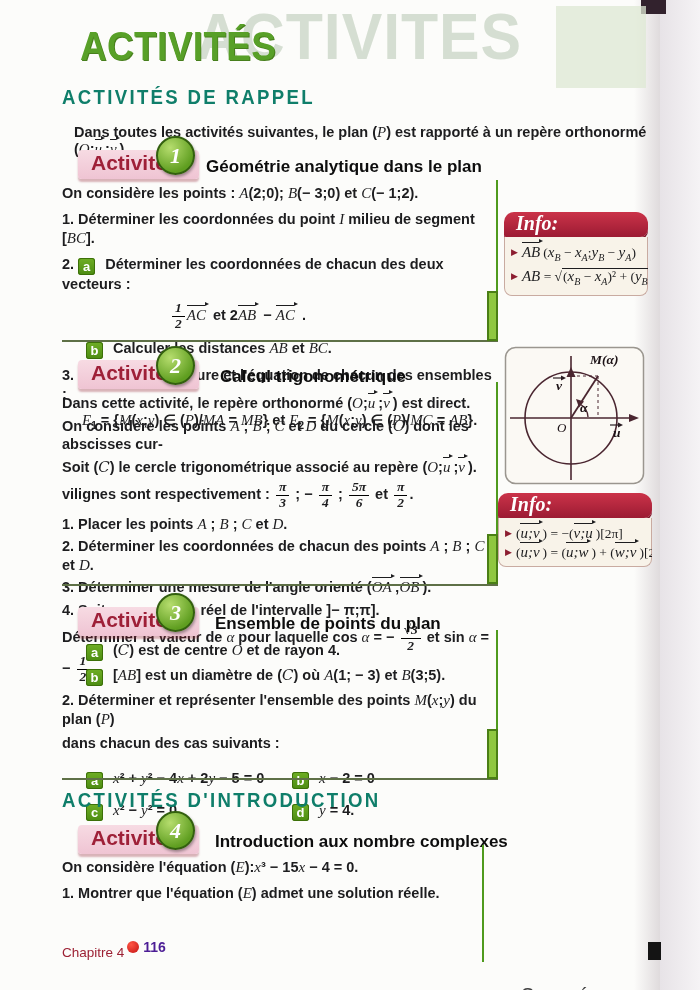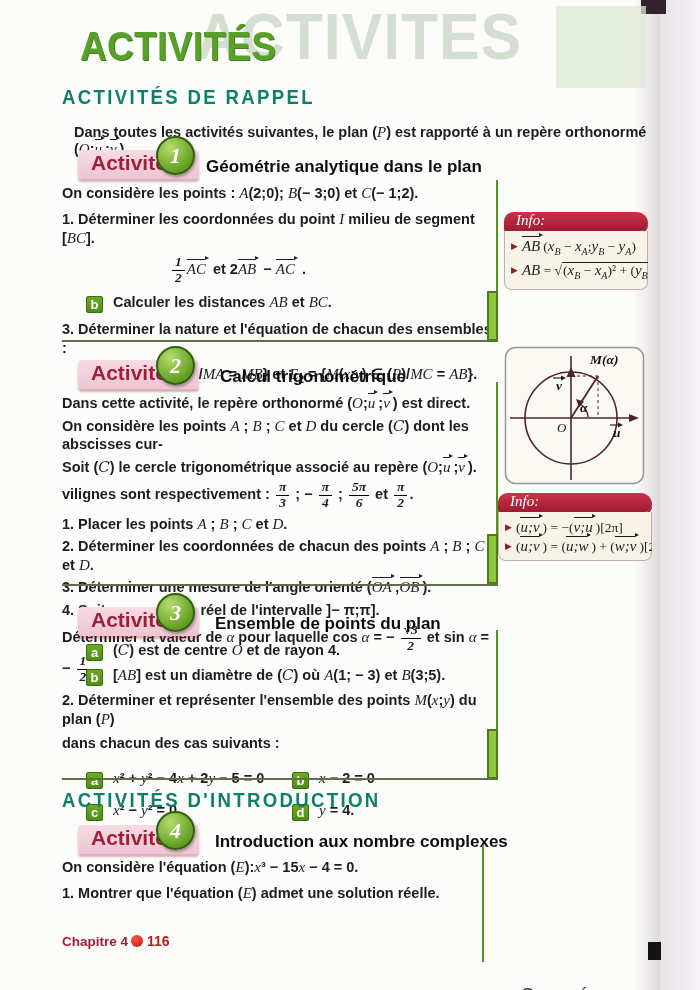--- a/index.html
+++ b/index.html
@@ -53,32 +53,32 @@
               border-top:2.5px solid transparent;border-bottom:2.5px solid transparent;}
   .sq{border-top:1.2px solid currentColor;padding:0 1px;}
   .grid{display:grid;grid-template-columns:1fr 1fr;row-gap:7px;padding-left:24px;margin-top:16px;}
   
   .vline{position:absolute;width:2px;background:#4f9a1d;}
   .hline{position:absolute;height:2px;background:#5e7046;}
   .gbar{position:absolute;width:11px;background:#8fc740;border:2px solid #4a7f15;box-sizing:border-box;}
   
   .info{position:absolute;overflow:hidden;}
   .info-head{background:linear-gradient(#cb3349,#9c1b33);color:#fff;font-family:"Liberation Serif",serif;
-             font-style:italic;font-weight:normal;font-size:15px;padding:0 12px 2px;border-radius:10px 12px 8px 2px;
+             font-style:italic;font-weight:bold;font-size:20px;padding:0 12px 2px;border-radius:10px 12px 8px 2px;
              box-shadow:0 2px 0 #7d1426;}
   .info-body{background:#f8f3e9;border:1px solid #c9aba1;border-top:none;border-radius:0 0 8px 8px;
              padding:6px 6px 4px;font-family:"Liberation Serif",serif;font-size:13.5px;}
   .info-item{white-space:nowrap;line-height:18px;}
   .tri{color:#8c1d30;font-size:9px;margin-right:4px;vertical-align:2px;}
   
   .footer{position:absolute;left:62px;top:933px;font-size:13.5px;display:flex;align-items:center;}
-  .chapter{color:#9c2033;font-weight:bold;}
+  .chapter{color:#9c2033;font-weight:normal;margin-top:12px;}
   .dot{width:12px;height:12px;border-radius:50%;background:radial-gradient(circle at 35% 30%,#ff5544,#c41414);
        display:inline-block;margin:0 4px 0 3px;}
-  .pagenum{font-weight:bold;color:#b91c1c;font-size:14px;}
+  .pagenum{font-weight:bold;color:#4c1d95;font-size:14px;}
   .scan-credit{position:absolute;left:521px;top:984px;font-size:20px;color:#414141;}
 </style>
 </head>
 <body>
 
 <div class="page">
 
   <div class="scan-edge"></div>
   <div class="page-curl"></div>
   <div class="corner-dark"></div>
@@ -91,20 +91,21 @@
   <p class="intro">Dans toutes les activités suivantes, le plan (<i>P</i>) est rapporté à un repère orthonormé (<i>O</i>;<span class="vec">u</span>;<span class="vec">v</span>).</p>
 
   <div class="badge" style="left:78px;top:150px">
     <span>Activité</span>
   </div>
   <div class="numcirc" style="left:156px;top:136px">1</div>
   <div class="act-title" style="left:206px;top:157px">Géométrie analytique dans le plan</div>
   <div class="content" style="left:62px;top:184px;width:436px">
     <div class="ln">On considère les points : <i>A</i>(2;0); <i>B</i>(− 3;0) et <i>C</i>(− 1;2).</div>
     <div class="ln"><b>1.</b> Déterminer les coordonnées du point <i>I</i> milieu de segment [<i>BC</i>].</div>
+    <div class="ln"><b>2.</b> <span class="mk">a</span> Déterminer les coordonnées de chacun des deux vecteurs :</div>
     <div class="ln indent"><span class="frac">
           <span class="n">1</span>
           <span class="d">2</span>
         </span><span class="vec">AC</span> et 2<span class="vec">AB</span> − <span class="vec">AC</span> .</div>
     <div class="ln" style="margin-left:24px"><span class="mk">b</span> Calculer les distances <i>AB</i> et <i>BC</i>.</div>
     <div class="ln"><b>3.</b> Déterminer la nature et l'équation de chacun des ensembles :</div>
     <div class="ln" style="margin-left:20px"><i>E</i><sub>1</sub> = {<i>M</i>(<i>x</i>;<i>y</i>) ∈ (<i>P</i>)/<i>MA</i> = <i>MB</i>} et <i>E</i><sub>2</sub> = {<i>M</i>(<i>x</i>;<i>y</i>) ∈ (<i>P</i>)/<i>MC</i> = <i>AB</i>}.</div>
   </div>
   <div class="vline" style="left:496px;top:180px;height:161px"></div>
   <div class="hline" style="left:62px;top:340px;width:436px"></div>

